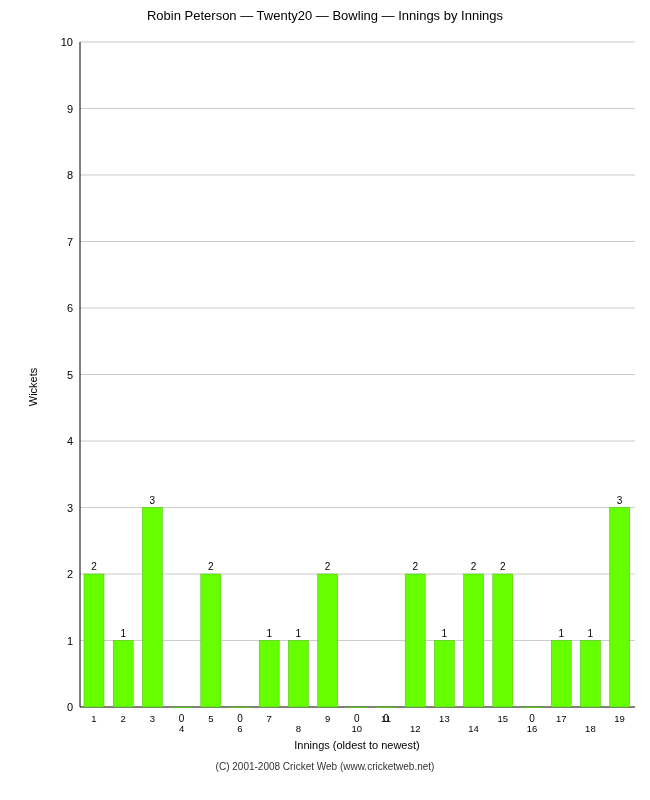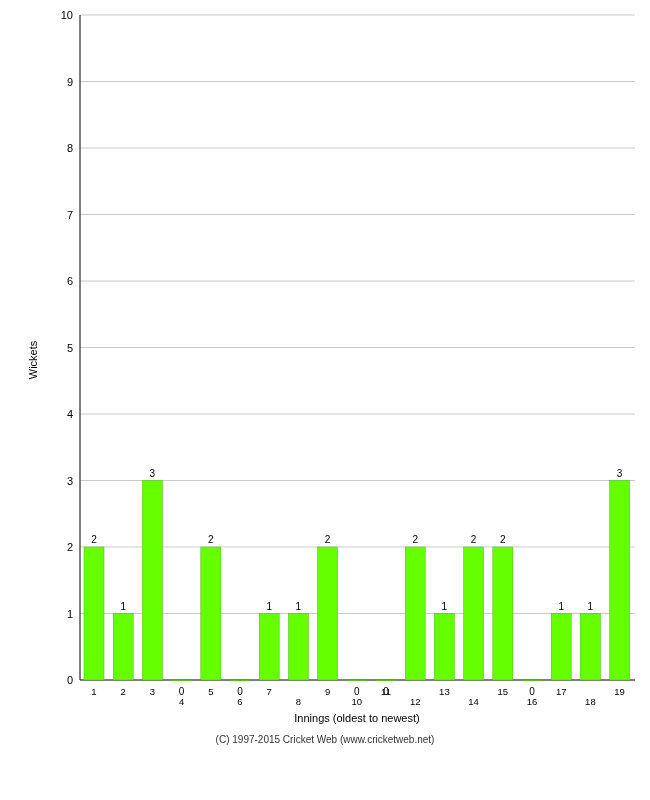--- a/index.html
+++ b/index.html
@@ -34,20 +34,21 @@
     }
     svg {
       width: 100%;
       height: 100%;
     }
   </style>
 </head>
 <body>
 
 <div class="chart-container">
+  <div class="chart-title">Robin Peterson — Twenty20 — Bowling — Innings by Innings</div>
 
   <div style="position:relative; width:620px; height:730px; margin-left:20px;">
     <svg id="main-chart" viewBox="0 0 620 730" xmlns="http://www.w3.org/2000/svg">
 
       <rect x="0" y="0" width="620" height="730" fill="white"></rect>
 
       <text x="12" y="360" text-anchor="middle" font-size="11" font-family="Arial" transform="rotate(-90, 12, 360)">Wickets</text>
 
       <line x1="55" y1="15" x2="610" y2="15" stroke="#cccccc" stroke-width="1"></line>
       <text x="48" y="19" text-anchor="end" font-size="11" font-family="Arial">10</text>
@@ -158,14 +159,14 @@
       <text x="477.8" y="695" text-anchor="middle" font-size="9.5" font-family="Arial">15</text>
       <text x="507" y="705" text-anchor="middle" font-size="9.5" font-family="Arial">16</text>
       <text x="536.2" y="695" text-anchor="middle" font-size="9.5" font-family="Arial">17</text>
       <text x="565.4" y="705" text-anchor="middle" font-size="9.5" font-family="Arial">18</text>
       <text x="594.6" y="695" text-anchor="middle" font-size="9.5" font-family="Arial">19</text>
 
       <text x="332" y="722" text-anchor="middle" font-size="11" font-family="Arial">Innings (oldest to newest)</text>
     </svg>
   </div>
 
-  <div class="footer">(C) 1997-2015 Cricket Web (www.cricketweb.net)</div>
+  <div class="footer">(C) 2001-2008 Cricket Web (www.cricketweb.net)</div>
 </div>
 
 </body></html>

